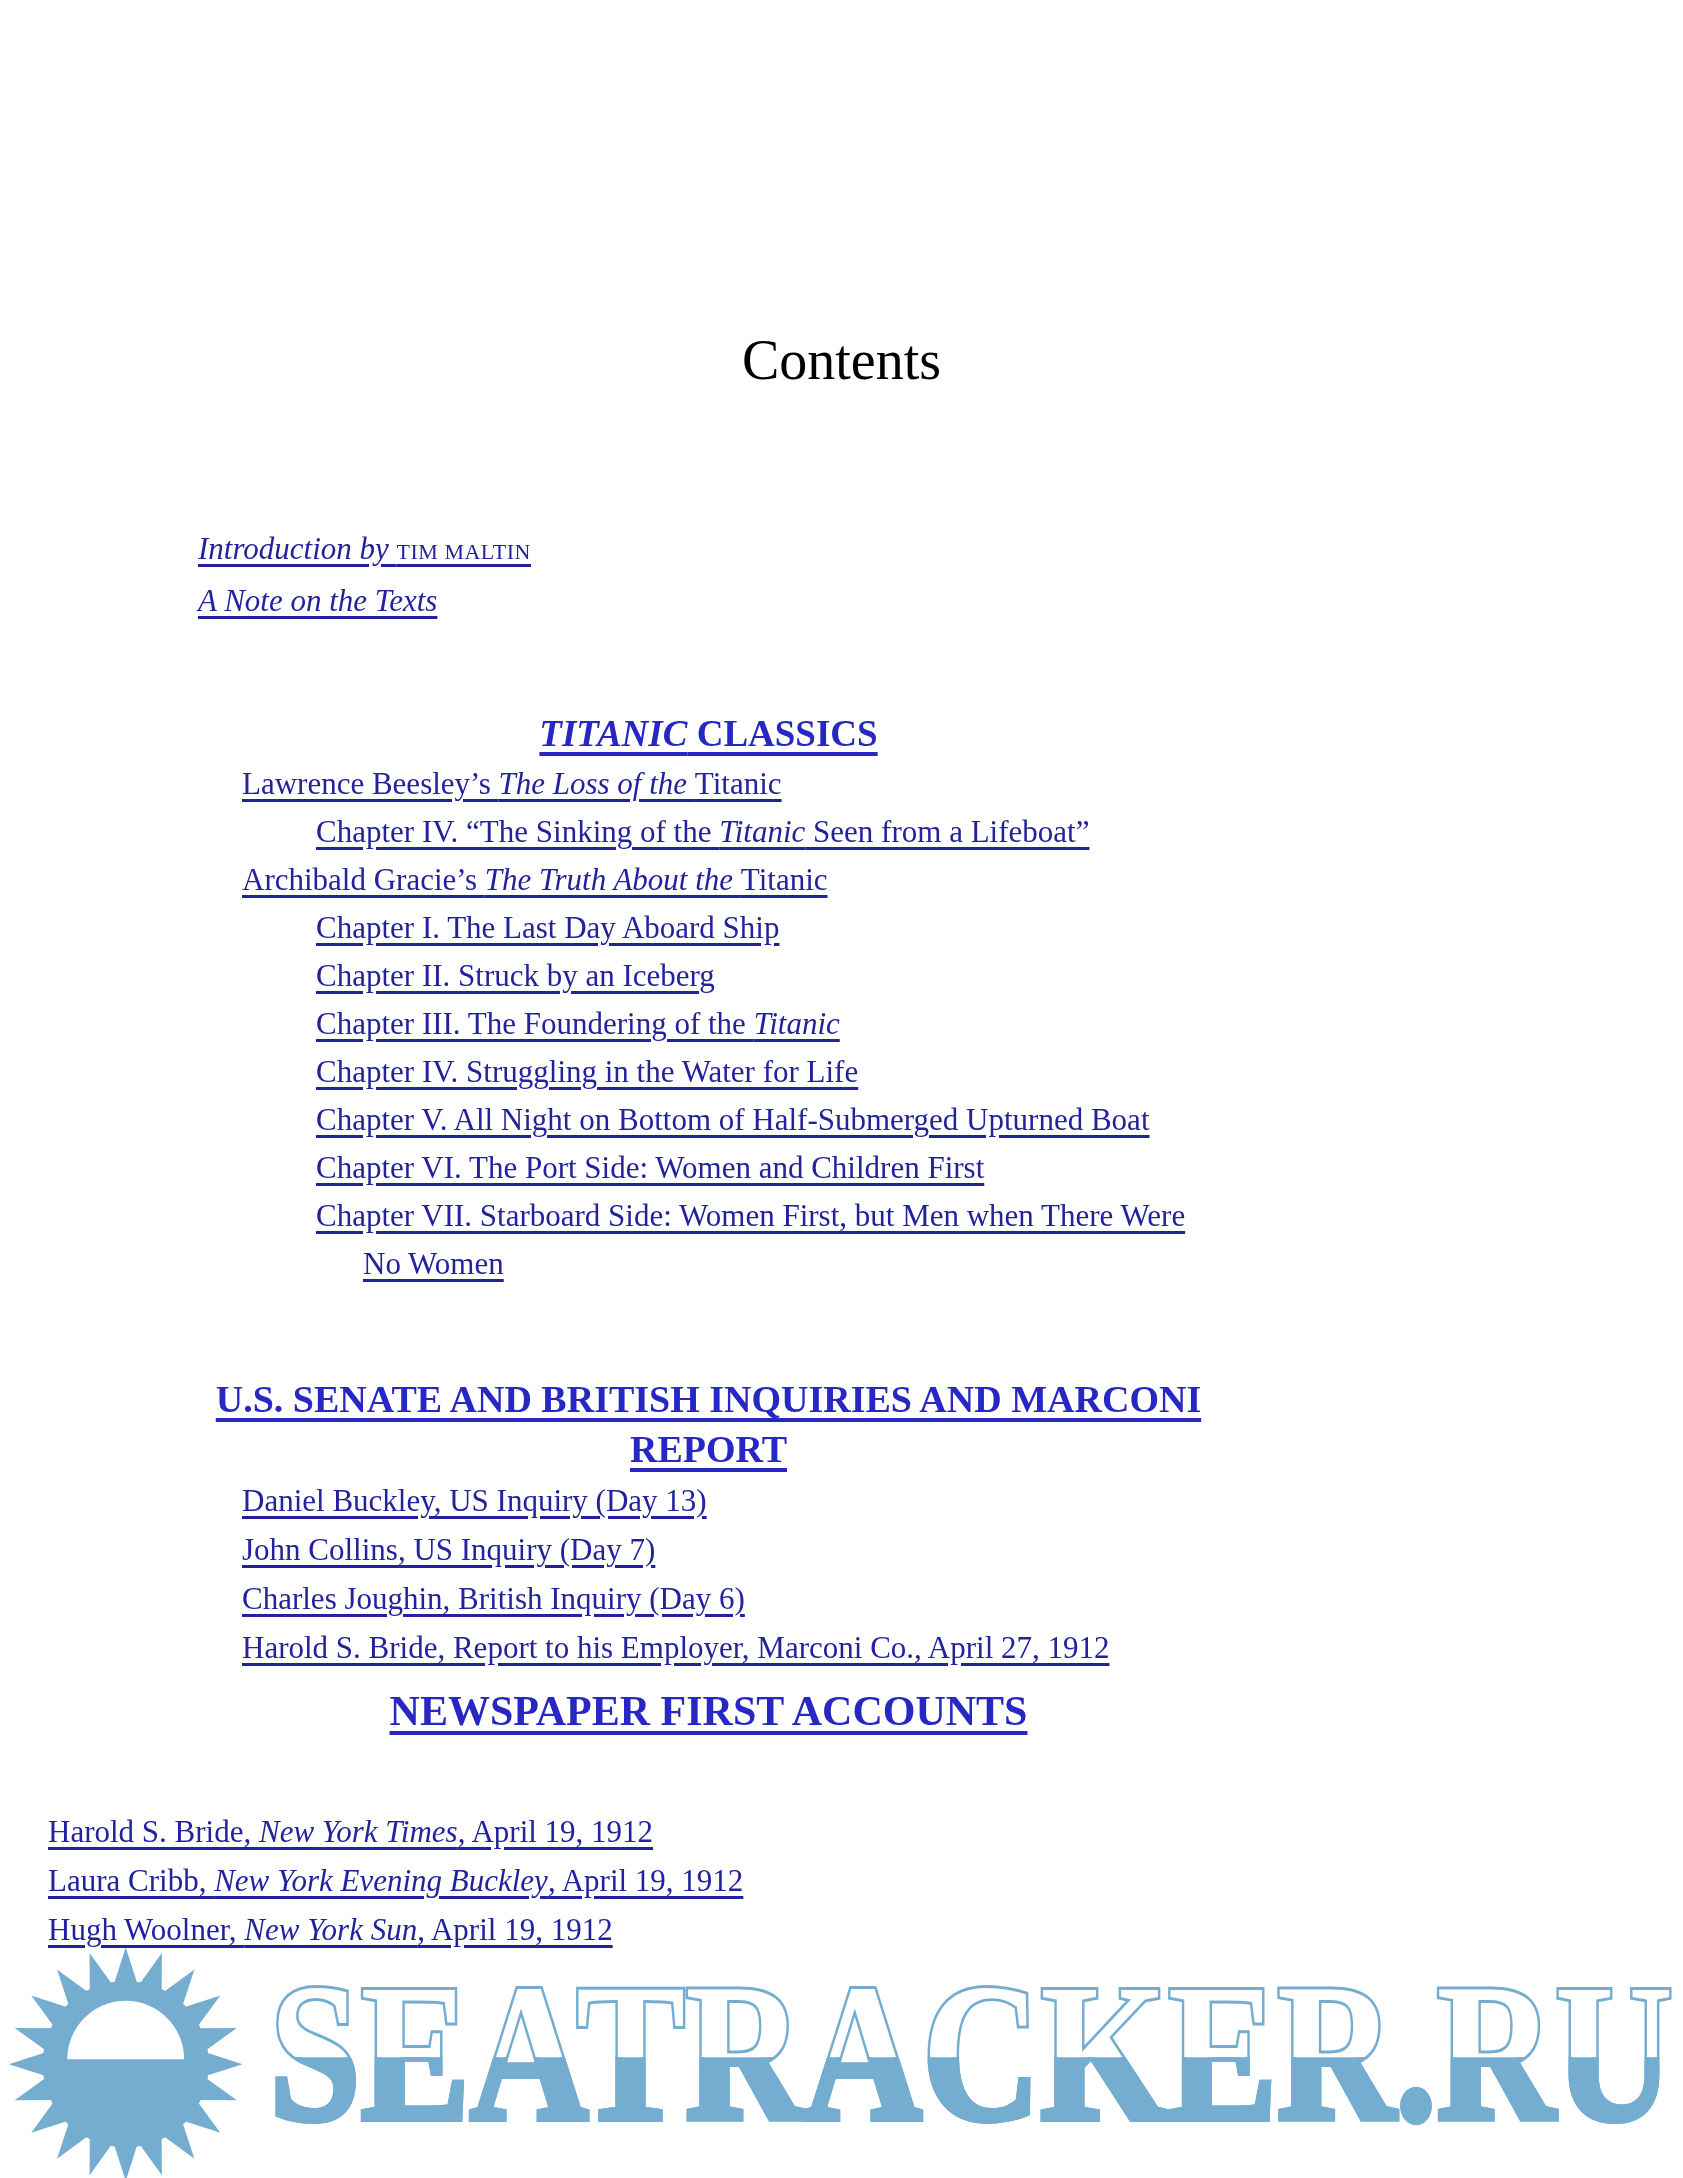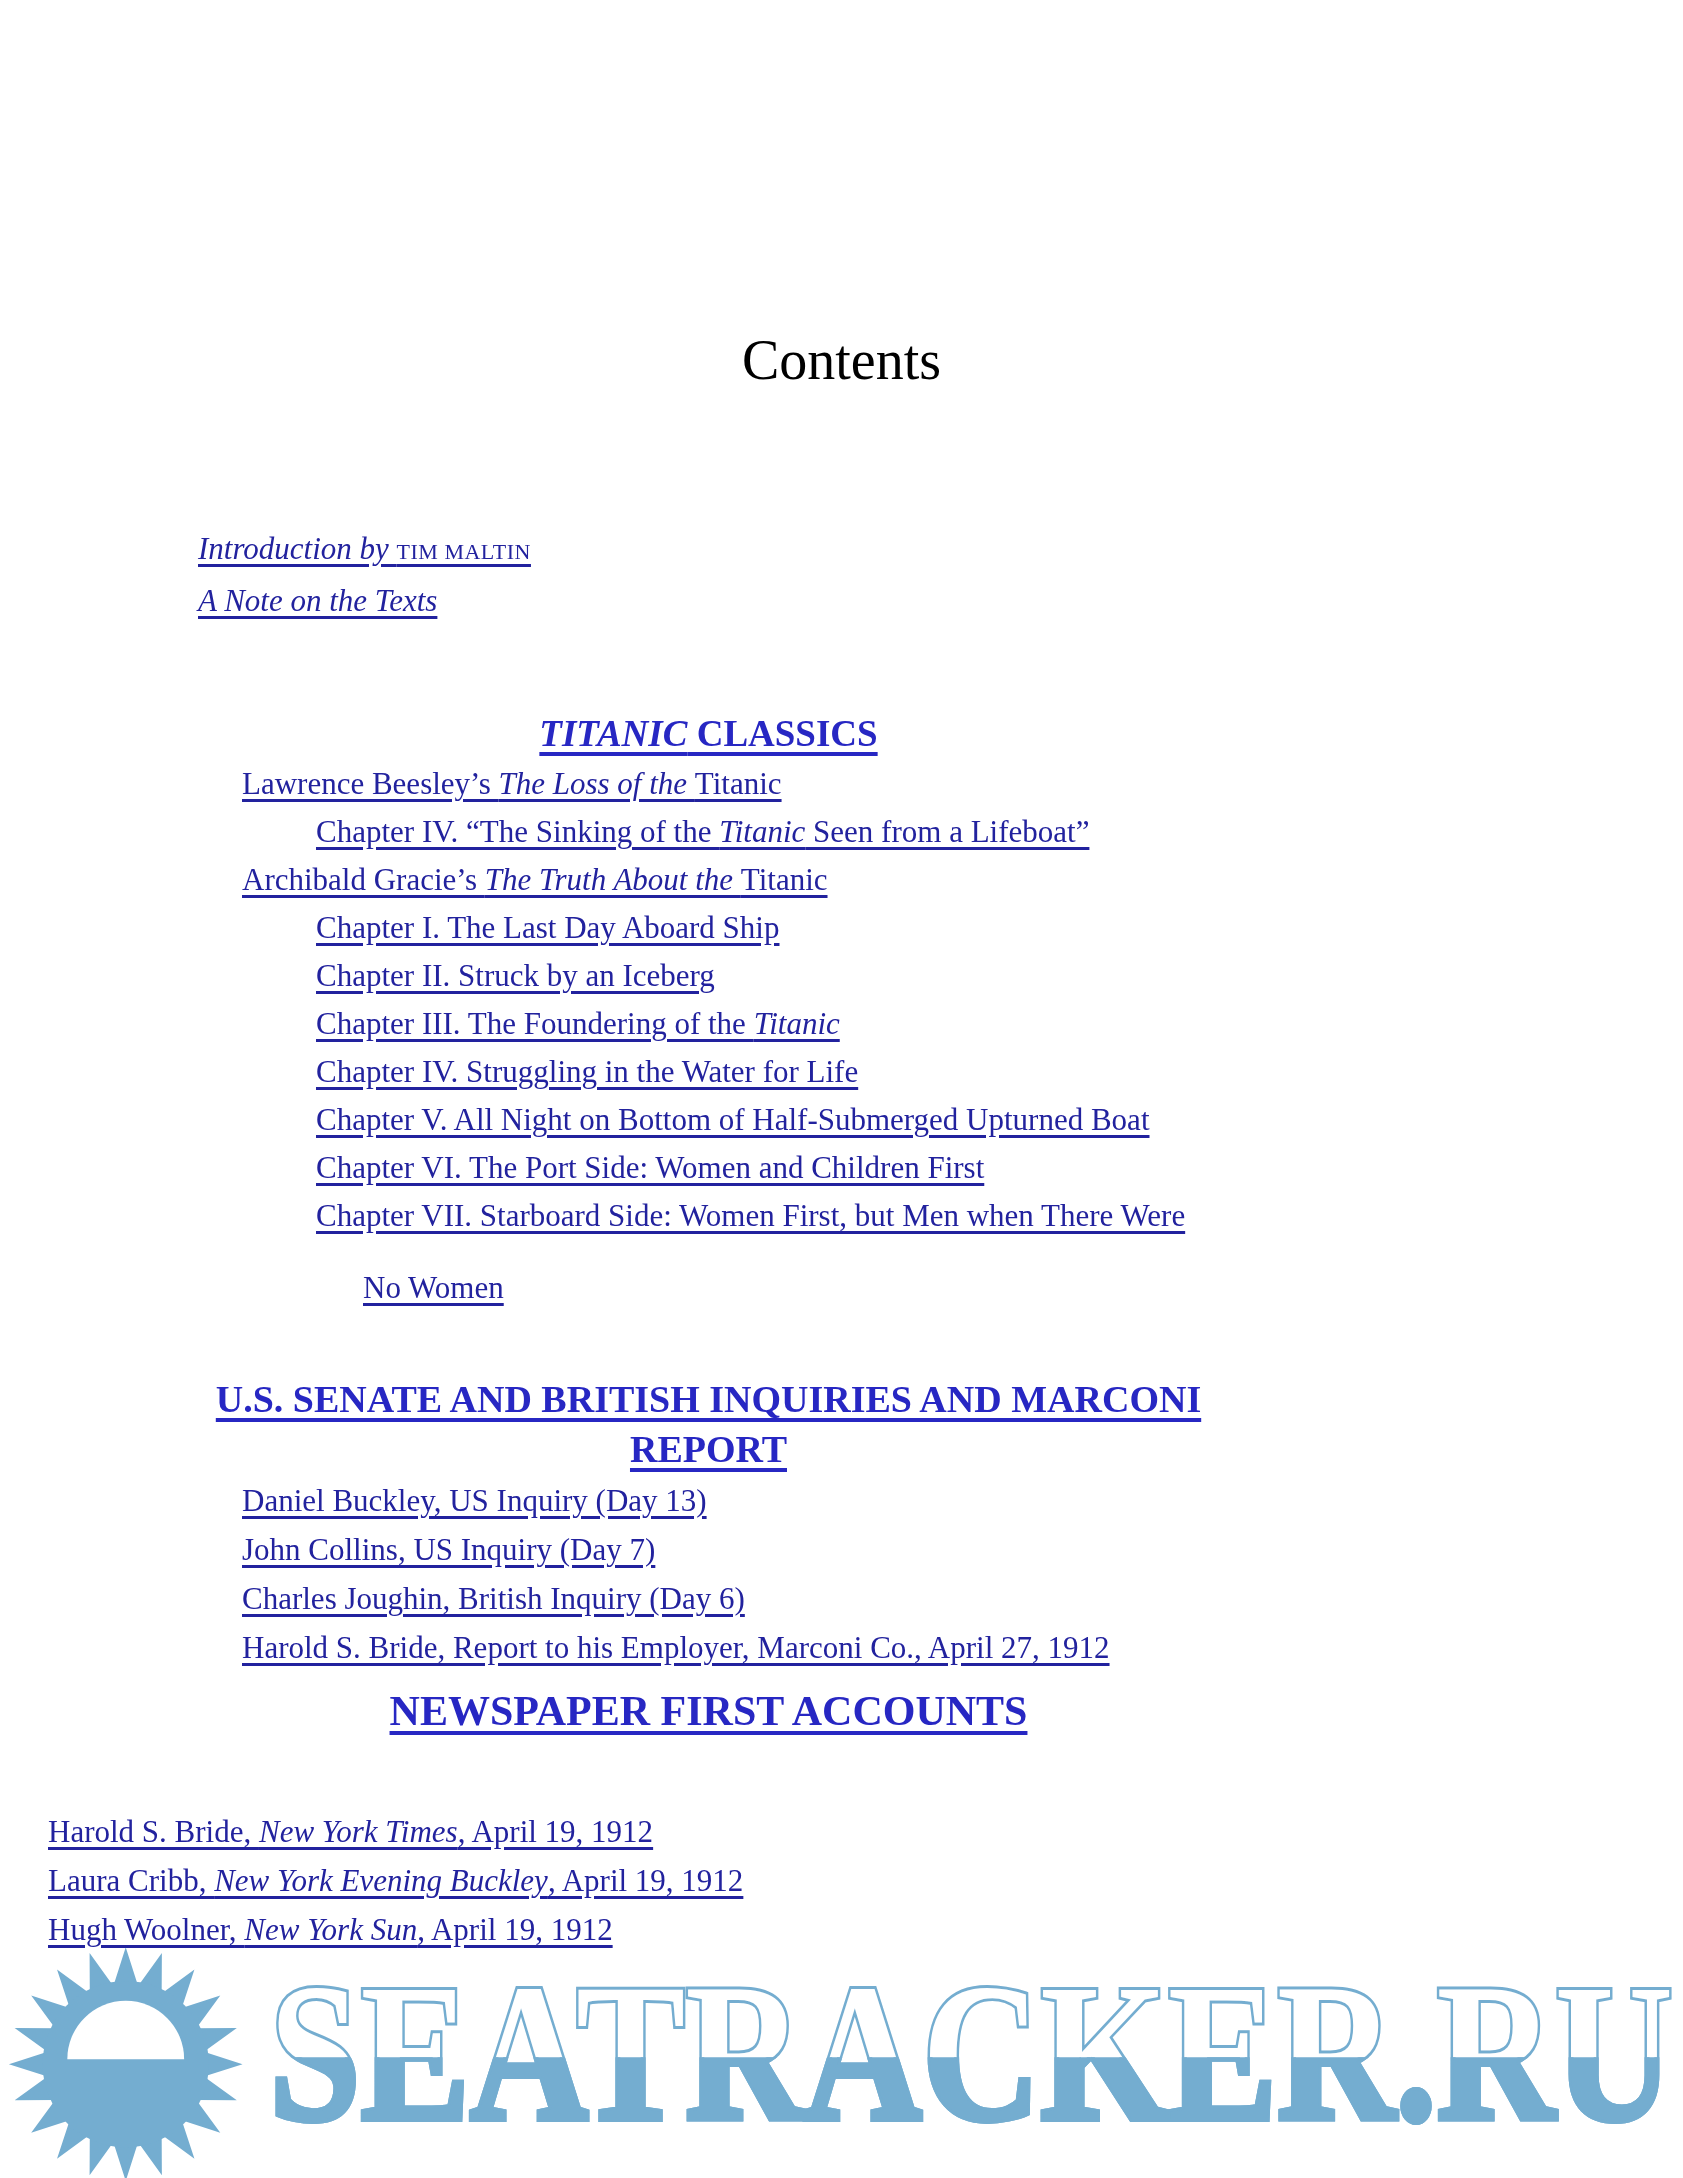--- a/index.html
+++ b/index.html
@@ -55,21 +55,21 @@
   .items { position: absolute; left: 0; width: 1508px; font-size: 31px; }
   .s1items { top: 760px; }
   .s1items .item { line-height: 48px; }
   .s2items { top: 1476px; }
   .s2items .item { line-height: 49px; }
   .s3items { top: 1807px; }
   .s3items .item { line-height: 49px; padding-left: 48px; }
 
   .lvl1 { padding-left: 242px; }
   .lvl2 { padding-left: 316px; }
-  .cont { display: block; margin-left: 47px; margin-top: 24px; }
+  .cont { display: block; margin-left: 47px; }
 </style>
 </head>
 <body>
 
 <div class="page">
 
   <svg class="wm" width="1683" height="297" viewBox="0 1900 1700 300" aria-hidden="true">
     <defs>
       <clipPath id="waterline">
           <rect x="250" y="2078" width="1450" height="122"></rect>

